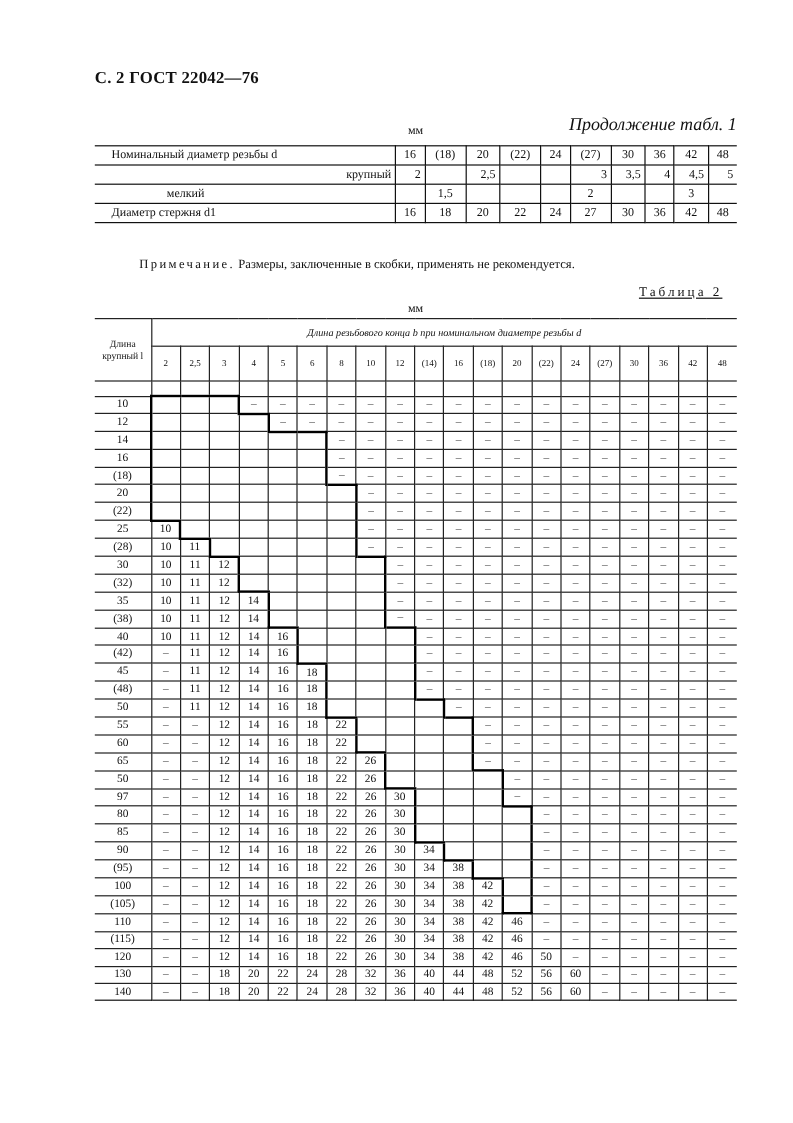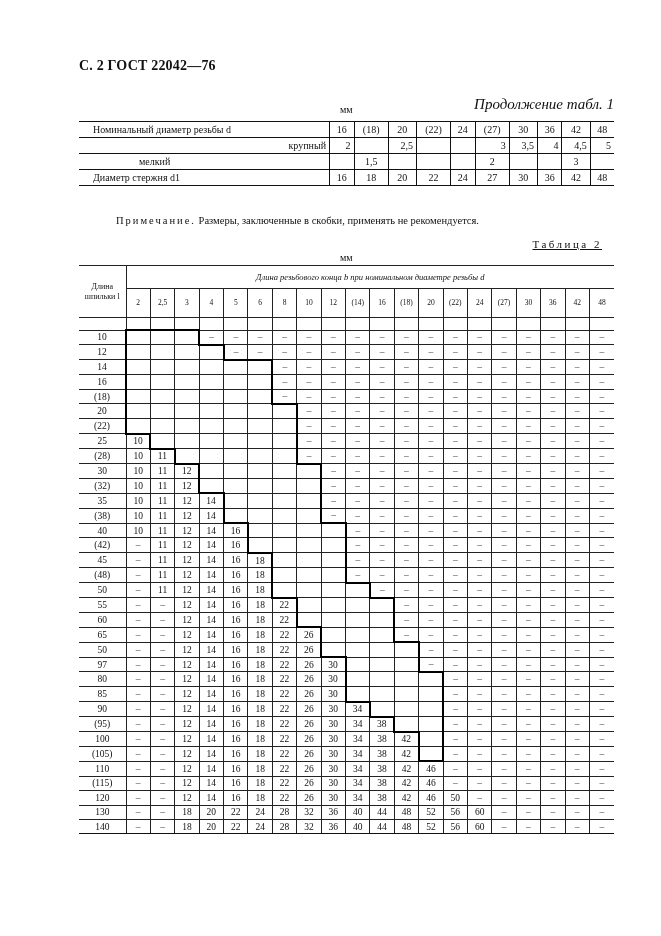--- a/index.html
+++ b/index.html
@@ -125,21 +125,21 @@
       <col style="width: 24.4px;">
       <col style="width: 24.4px;">
       <col style="width: 24.4px;">
       <col style="width: 24.4px;">
       <col style="width: 24.4px;">
       <col style="width: 24.4px;">
       <col style="width: 24.4px;">
     </colgroup>
   <thead>
     <tr>
-      <th class="lcol" rowspan="2">Длина шпильки l</th>
+      <th class="lcol" rowspan="2">Длина крупный l</th>
       <th class="hd lastc" id="grouphd" colspan="20">Длина резьбового конца b при номинальном диаметре резьбы d</th>
     </tr>
     <tr id="t2colrow">
         <th class="col">2</th>
         <th class="col">2,5</th>
         <th class="col">3</th>
         <th class="col">4</th>
         <th class="col">5</th>
         <th class="col">6</th>
         <th class="col">8</th>

